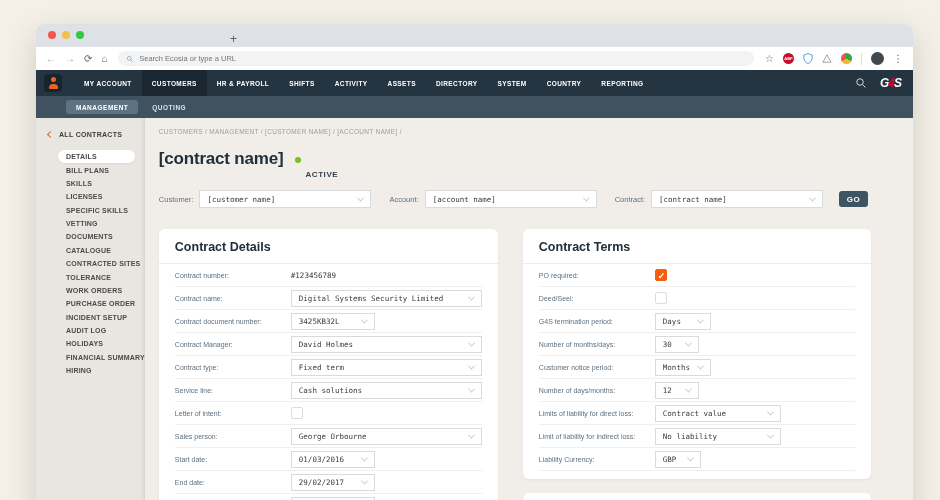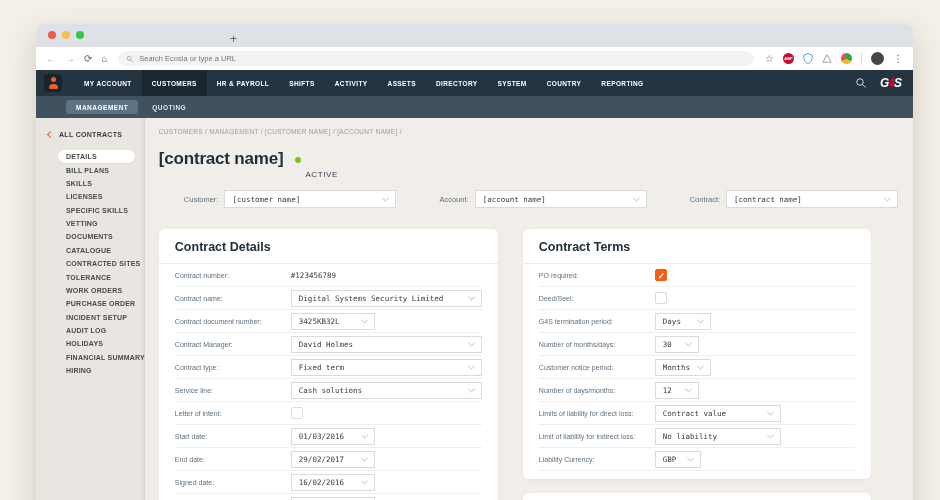--- a/index.html
+++ b/index.html
@@ -67,26 +67,26 @@
                   padding:3.2px 0 3.2px 30px; white-space:nowrap; }
   .side-list li.active { background:#fff; border-radius:7px; margin:0 10px 0 22px;
                          padding:3.2px 0 3.2px 8px; box-shadow:0 1px 2px rgba(0,0,0,.06); }
 
   .content { flex:1; padding:10px 0 0 14px; }
   .breadcrumb { font-size:6.5px; color:#9d9d9d; letter-spacing:.3px; }
   .title-row { display:flex; align-items:center; margin-top:3px; }
   .page-title { font-size:17px; font-weight:bold; color:#202f3a; letter-spacing:-.2px; }
   .status { display:flex; align-items:center; gap:4px; margin-left:12px; margin-top:3px; }
   .dot { width:6px; height:6px; border-radius:50%; background:#76c31d; }
-  .status-label { font-size:8px; font-weight:normal; color:#39434c; letter-spacing:.6px;margin-top:29px; }
+  .status-label { font-size:8px; font-weight:bold; color:#39434c; letter-spacing:.6px;margin-top:29px; }
 
   .filter-row { display:flex; align-items:center; margin-top:11px; }
   .fgroup { display:flex; align-items:center; }
   .fgroup + .fgroup { margin-left:18px; }
-  .flabel { font-size:7.5px; color:#5d7080; margin-right:6px;margin-left:25px; }
+  .flabel { font-size:7.5px; color:#5d7080; margin-right:6px; }
   .go { margin-left:16px; width:29px; height:16px; background:#3f5463; color:#fff; font-size:8px;
         font-weight:bold; border-radius:3px; display:flex; align-items:center; justify-content:center;
         letter-spacing:.5px; border:0; font-family:inherit; }
 
   .cards { display:flex; margin-top:21px; gap:25px; align-items:flex-start; }
   .card { background:#fff; border-radius:6px; box-shadow:0 1px 3px rgba(0,0,0,.05); }
   .card-details { width:339px; }
   .col-right { width:348px; display:flex; flex-direction:column; gap:14px; }
   .card-title { font-size:12.5px; font-weight:bold; color:#202f3a; padding:11px 16px 9px;
                 border-bottom:1px solid #ececec; }
@@ -279,20 +279,27 @@
               <div class="sel sel-full">
                 <span class="mono">Cash solutions</span>
                 <span class="chev"></span>
               </div>
             </div>
           <div class="frow">
               <span class="rlabel">Letter of intent:</span>
               <span class="cb"></span>
             </div>
           <div class="frow">
+              <span class="rlabel">Sales person:</span>
+              <div class="sel sel-full">
+                <span class="mono">George Orbourne</span>
+                <span class="chev"></span>
+              </div>
+            </div>
+          <div class="frow">
               <span class="rlabel">Start date:</span>
               <div class="sel w84">
                 <span class="mono">01/03/2016</span>
                 <span class="chev"></span>
               </div>
             </div>
           <div class="frow">
               <span class="rlabel">End date:</span>
               <div class="sel w84">
                 <span class="mono">29/02/2017</span>

